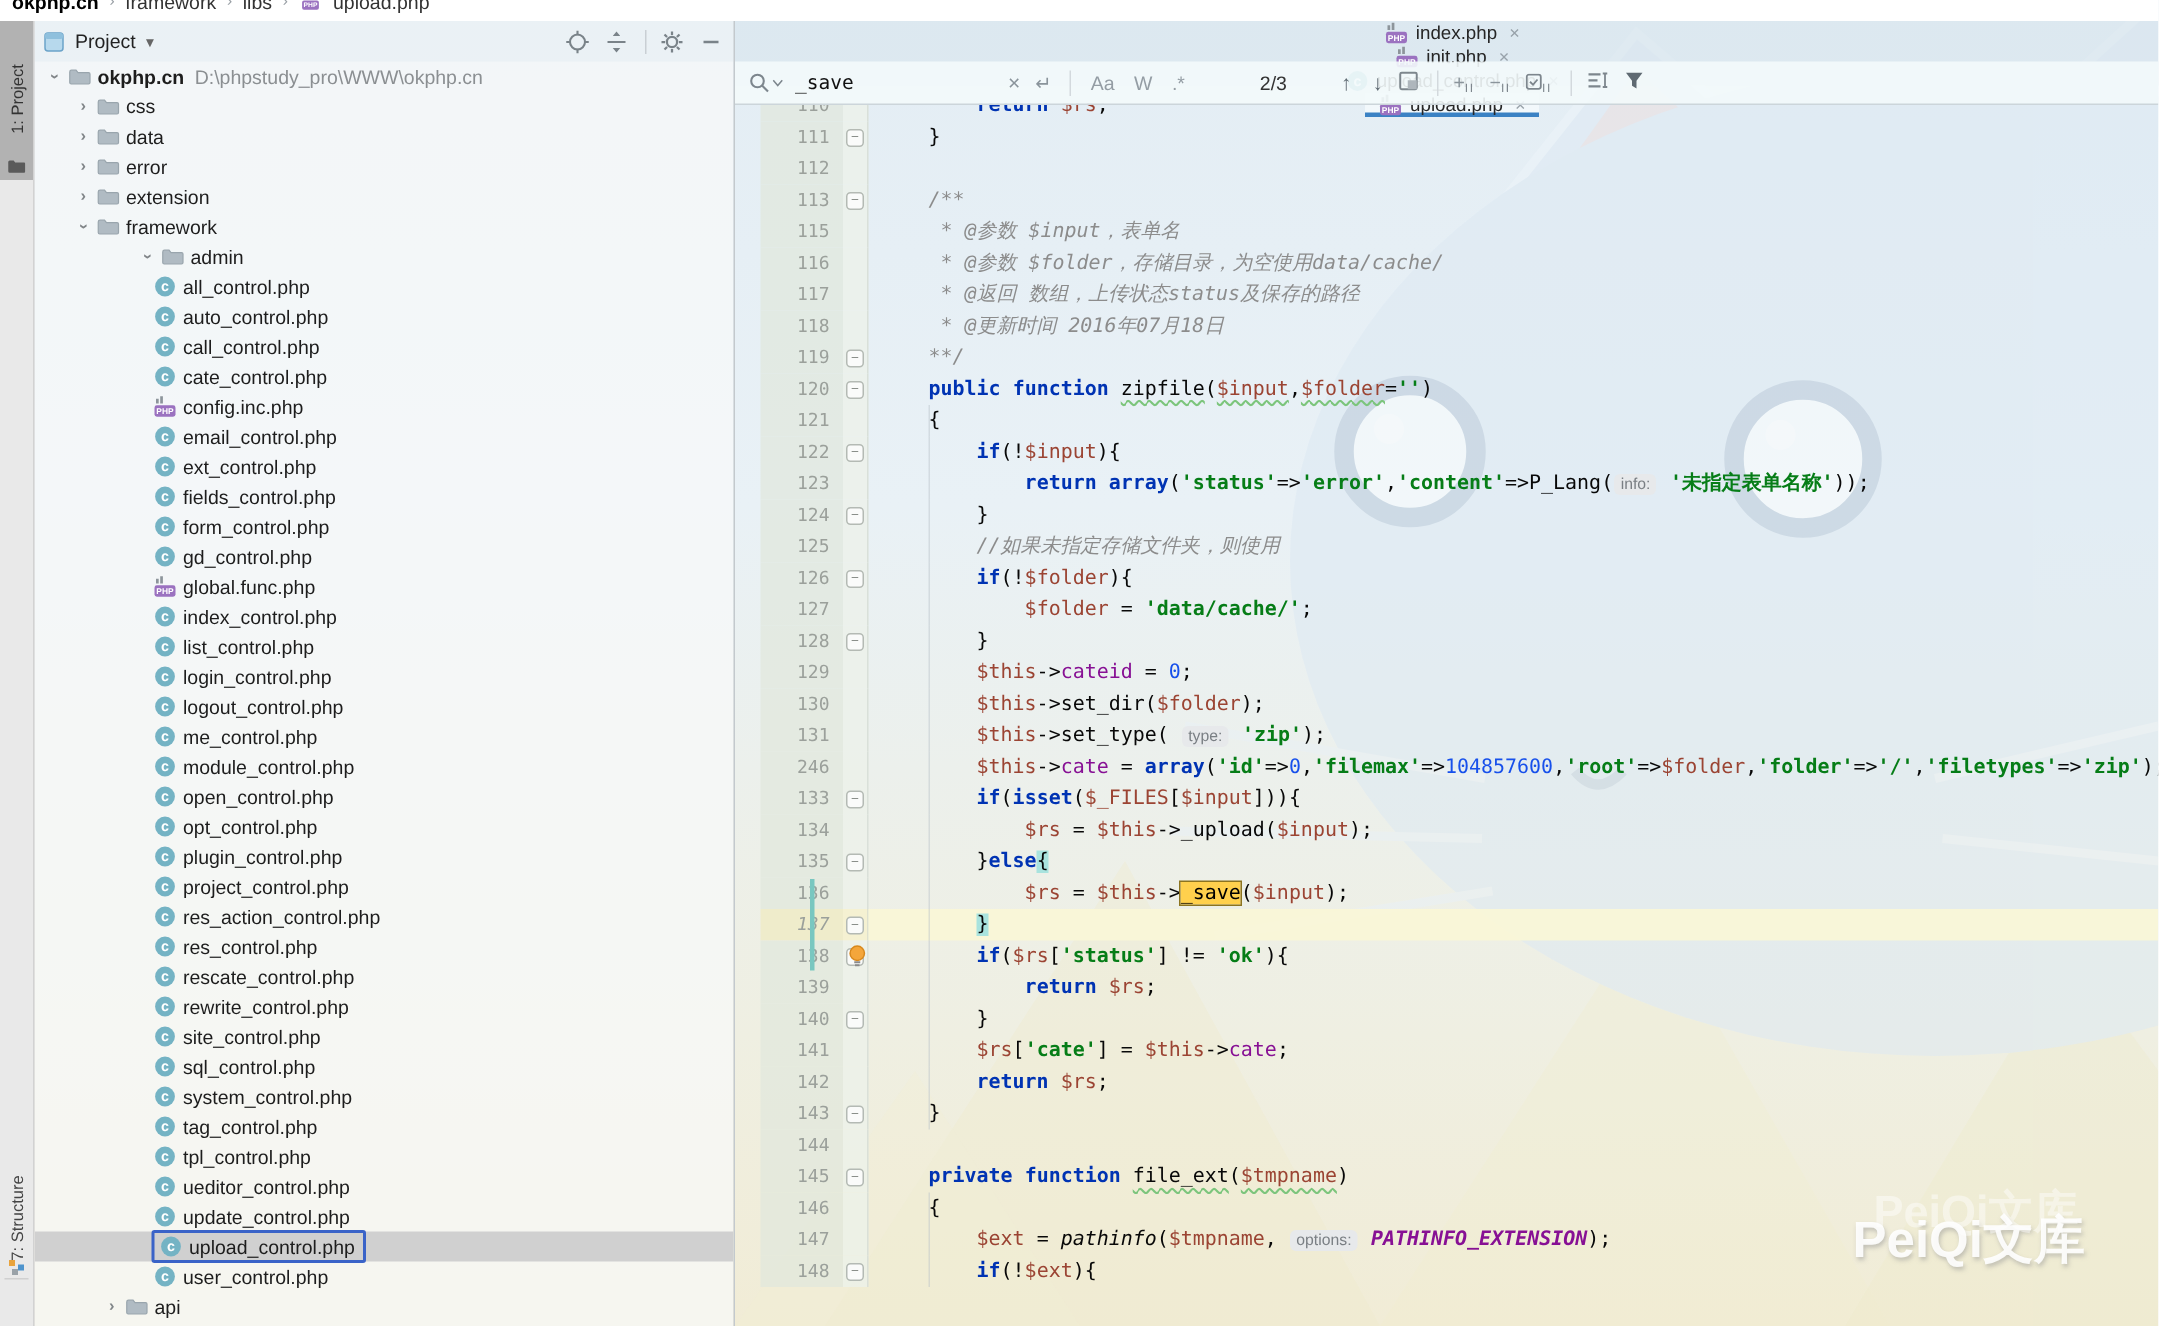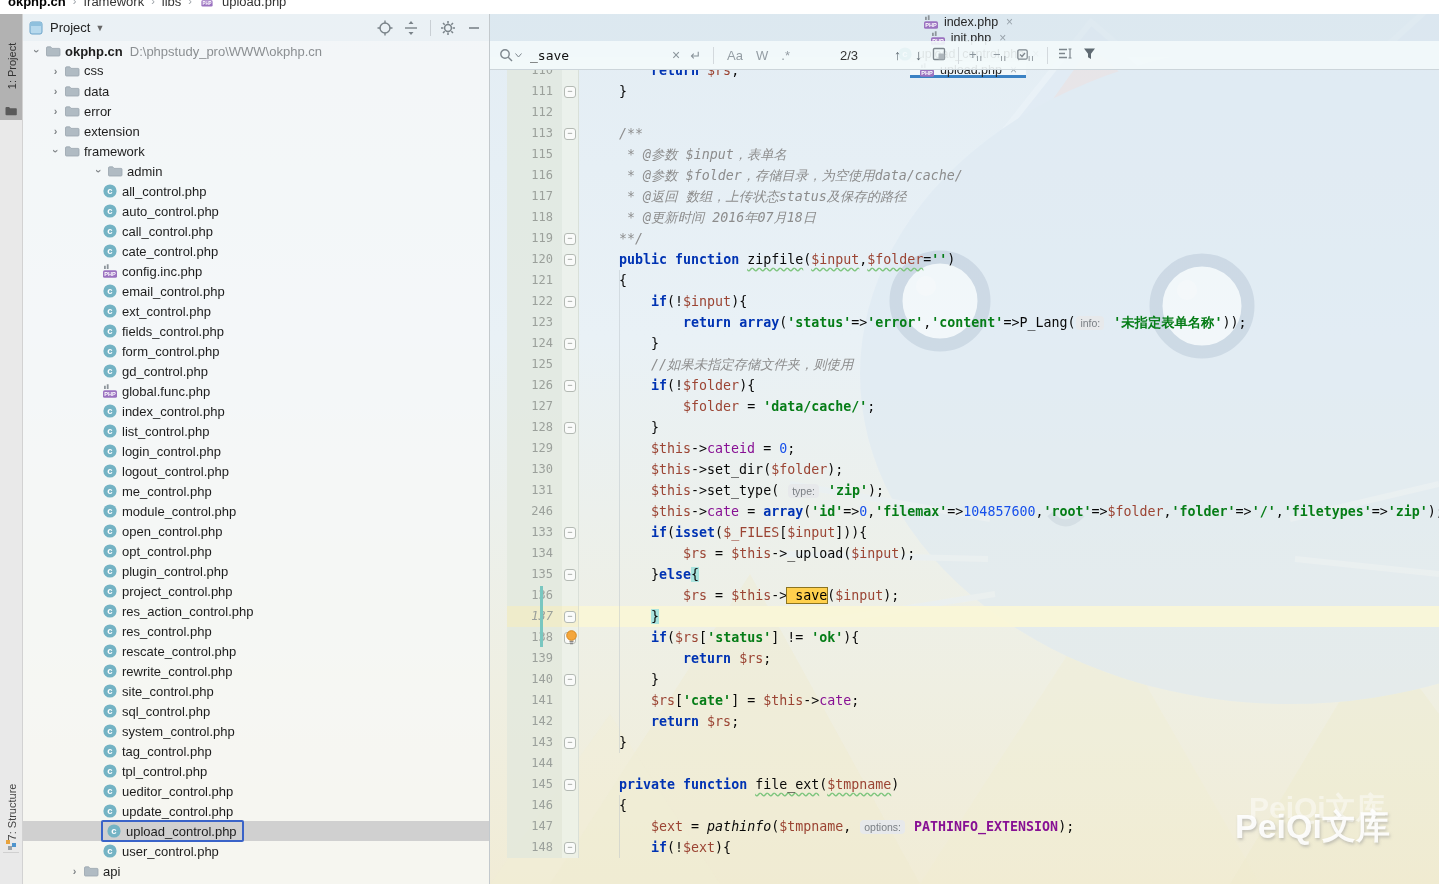--- a/index.html
+++ b/index.html
@@ -66,21 +66,21 @@
   .crow.cur .num{background:#efeccb;font-style:italic;}
   .crow.cur .fold{background:#f5f1d2;}
   .crow.cur .ctext{background:rgba(250,246,215,0.92);}
   .guide{position:absolute;top:0;bottom:0;width:1px;background:rgba(185,194,200,0.45);}
   .sg-k{color:#0033b3;font-weight:bold;}
   .sg-s{color:#067d17;font-weight:bold;}
   .sg-n{color:#1750eb;}
   .sg-v{color:#9b4433;}
   .sg-f{color:#871094;}
   .sg-c{color:#8c8c8c;font-style:italic;}
-  .sg-C{color:#871094;font-weight:bold;}
+  .sg-C{color:#871094;font-style:italic;font-weight:bold;}
   .sg-b{font-style:italic;}
   .sg-F{text-decoration:underline wavy #7cc57c;text-underline-offset:3px;}
   .sg-w{color:#9b4433;text-decoration:underline wavy #7cc57c;text-underline-offset:3px;}
   .sg-m{background:#ffd04d;outline:1px solid #8c7420;color:#000;}
   .sg-B{background:#a9e3de;}
   .sg-h{font-family:"Liberation Sans",sans-serif;font-size:10.5px;background:#e7e9eb;color:#7a7f84;border-radius:4px;padding:1px 4px;margin:0 1px;}
   #vcsbar{position:absolute;left:50px;top:517px;width:3px;height:61px;background:#79c7c0;z-index:4;}
   #bulb{position:absolute;left:75px;top:561px;z-index:5;}
   
   #watermark{position:absolute;left:745px;top:790px;z-index:6;font-weight:bold;pointer-events:none;}

